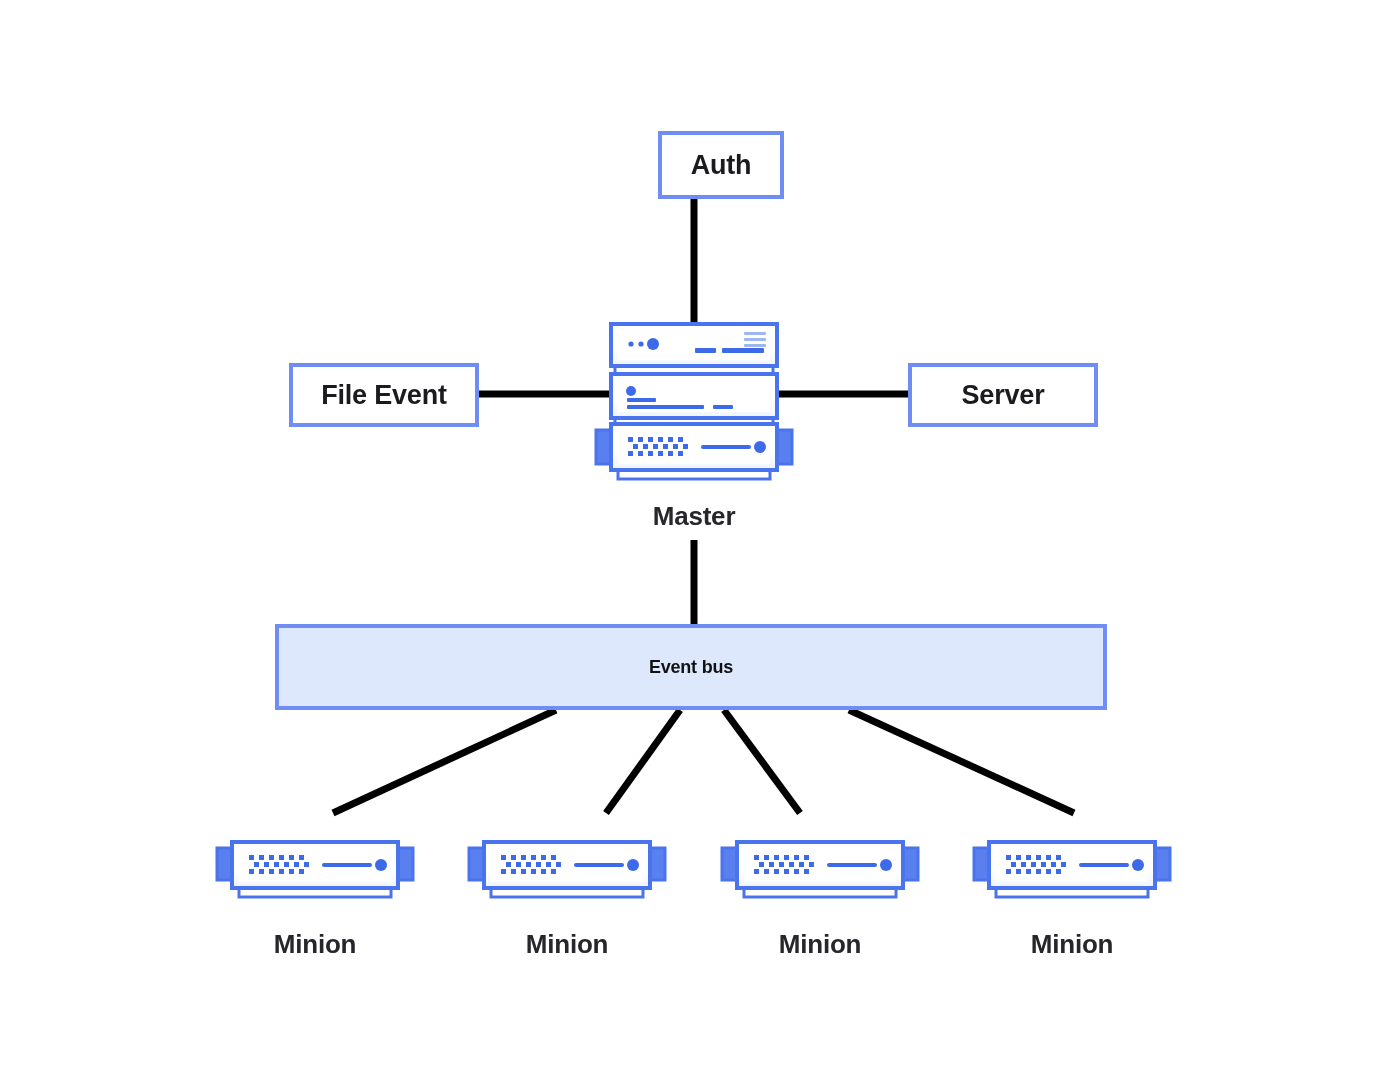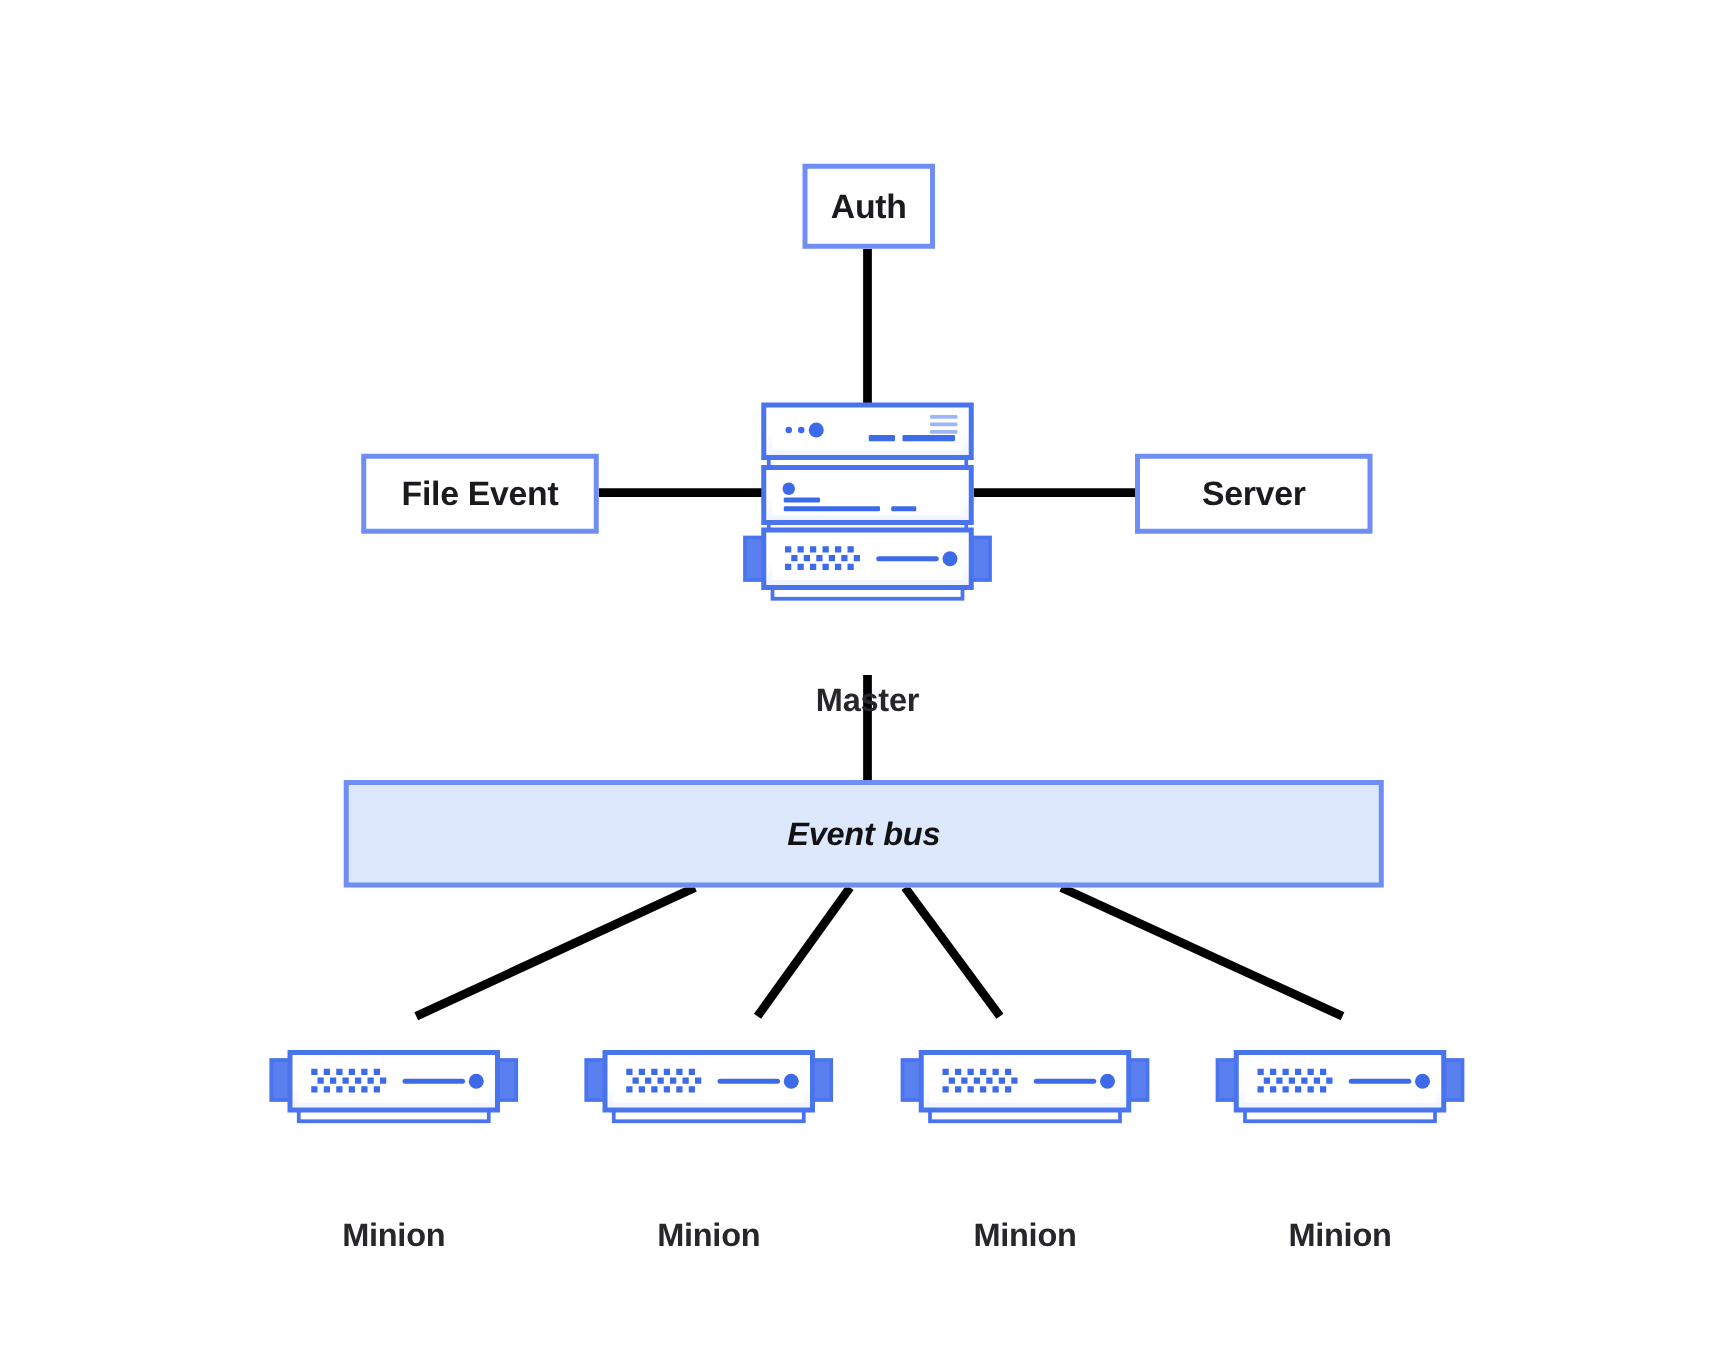--- a/index.html
+++ b/index.html
@@ -51,38 +51,36 @@
     position: absolute;
     box-sizing: border-box;
     background: #dee8fd;
     border: 4px solid #6f8df2;
     display: flex;
     align-items: center;
     justify-content: center;
     z-index: 4;
   }
   .bus-box .bus-label {
-    font-size: 26px;
+    font-size: 18px;
     font-weight: 700;
     color: #121214;
     letter-spacing: -0.2px;
-    font-style: italic;
   }
 
   
   .caption {
     position: absolute;
     text-align: center;
     font-size: 26px;
     font-weight: 700;
     color: #26262b;
     letter-spacing: -0.2px;
     white-space: nowrap;
     z-index: 5;
-    margin-top: 44px;
   }
 
   
   .server-icon {
     position: absolute;
     z-index: 6;
   }
   .server-icon svg { display: block; }
 
   .master-stack {
@@ -107,21 +105,21 @@
 
       <line x1="694" y1="540" x2="694" y2="624"></line>
 
       <line x1="556" y1="710" x2="333" y2="813"></line>
       <line x1="680" y1="710" x2="606" y2="813"></line>
       <line x1="724" y1="710" x2="800" y2="813"></line>
       <line x1="849" y1="710" x2="1074" y2="813"></line>
     </g>
   </svg>
 
-  <div class="node-box" style="left:642px; top:131px; width:106px; height:68px;">
+  <div class="node-box" style="left:658px; top:131px; width:126px; height:68px;">
     <span class="node-box-label">Auth</span>
   </div>
 
   <div class="node-box" style="left:289px; top:363px; width:190px; height:64px;">
     <span class="node-box-label">File Event</span>
   </div>
 
   <div class="node-box" style="left:908px; top:363px; width:190px; height:64px;">
     <span class="node-box-label">Server</span>
   </div>

